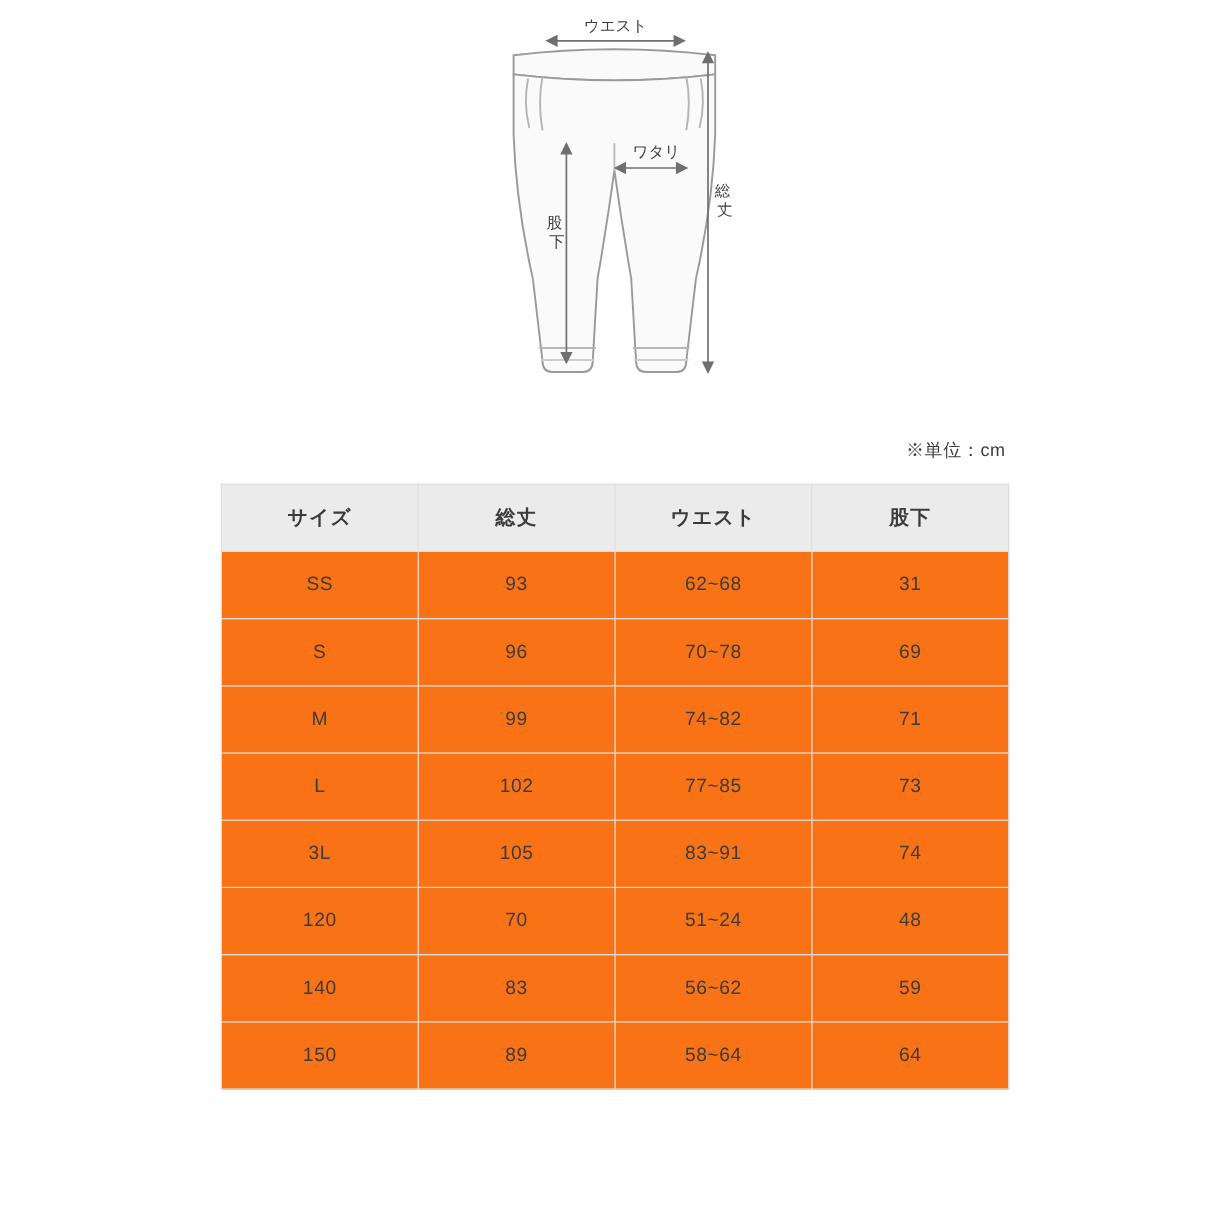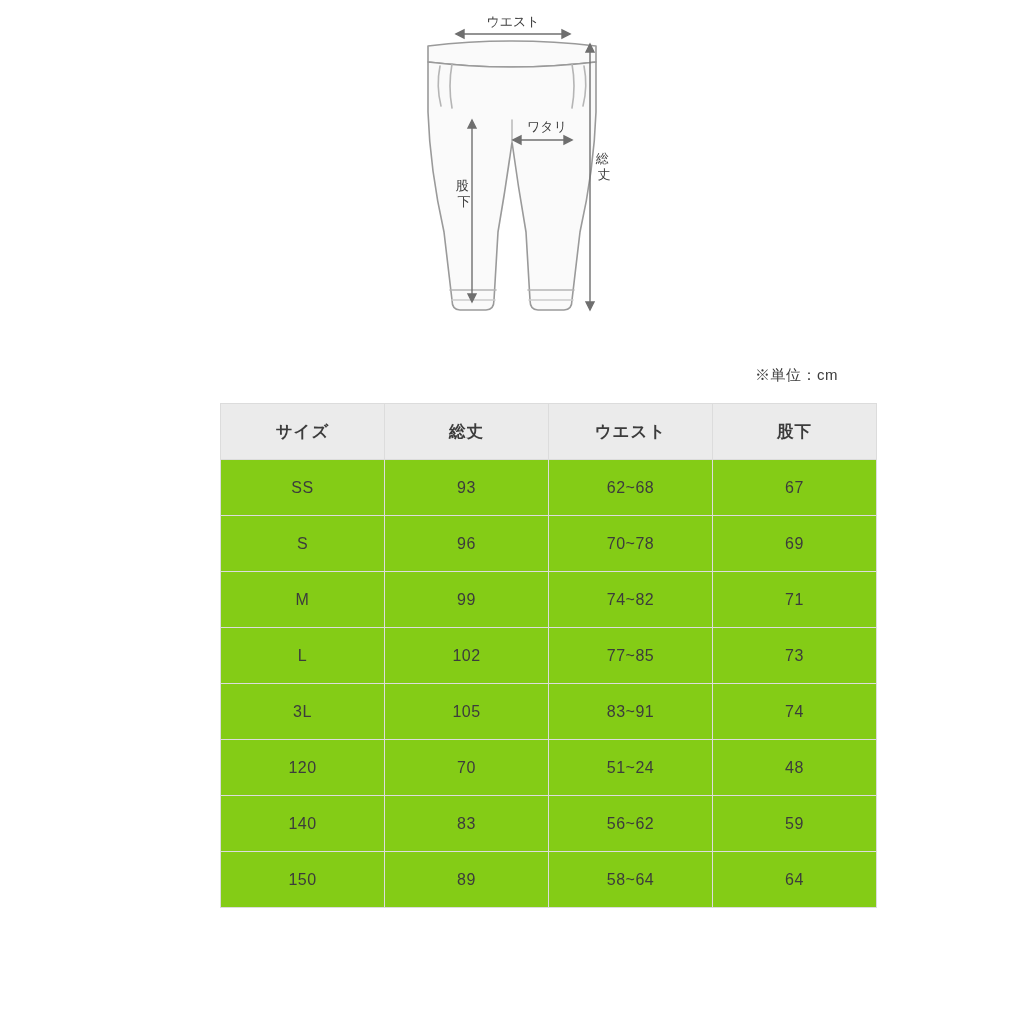--- a/index.html
+++ b/index.html
@@ -44,41 +44,40 @@
   .table-wrap {
     position: absolute;
     left: 184px;
     top: 403px;
     width: 656px;
   }
   table.size-table {
     border-collapse: collapse;
     width: 656px;
     table-layout: fixed;
-    margin-left: 36px;
   }
   table.size-table th,
   table.size-table td {
     border: 1px solid #dcdcdc;
     height: 53px;
     text-align: center;
     vertical-align: middle;
     font-size: 16px;
     font-weight: normal;
     color: #3c3c3c;
   }
   table.size-table thead th {
     background: #ebebeb;
     font-weight: bold;
     font-size: 16.5px;
     letter-spacing: 1px;
     border-color: #dcdcdc;
   }
   table.size-table tbody td {
-    background: #84cc16;
+    background: #f97316;
     letter-spacing: 0.5px;
   }
   table.size-table col.c1 { width: 164px; }
   table.size-table col.c2 { width: 164px; }
   table.size-table col.c3 { width: 164px; }
   table.size-table col.c4 { width: 164px; }
 
   
 </style>
 </head>
@@ -173,21 +172,21 @@
         <th>総丈</th>
         <th>ウエスト</th>
         <th>股下</th>
       </tr>
     </thead>
     <tbody>
       <tr>
         <td>SS</td>
         <td>93</td>
         <td>62~68</td>
-        <td>67</td>
+        <td>31</td>
       </tr>
       <tr>
         <td>S</td>
         <td>96</td>
         <td>70~78</td>
         <td>69</td>
       </tr>
       <tr>
         <td>M</td>
         <td>99</td>

